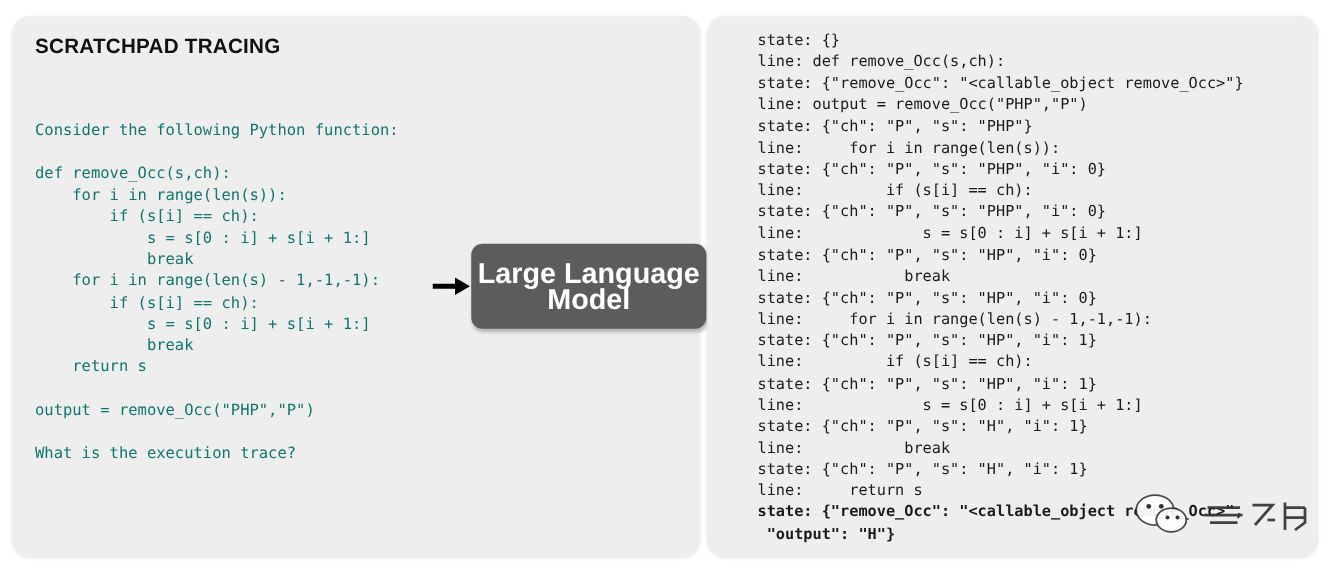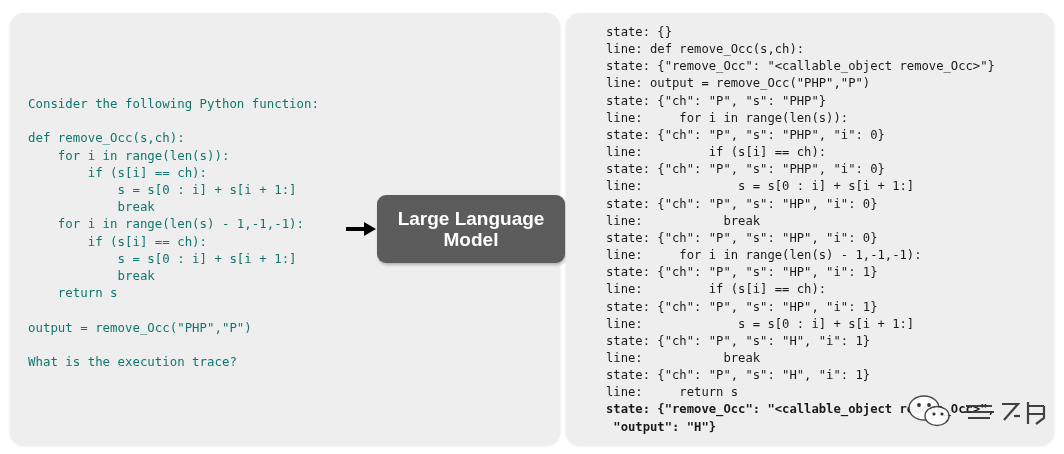--- a/index.html
+++ b/index.html
@@ -50,21 +50,21 @@
   
   #llm-box {
     position: absolute;
     left: 377px;
     top: 195px;
     width: 188px;
     height: 68px;
     background: #5c5c5c;
     border-radius: 9px;
     color: #ffffff;
-    font-size: 19px;
+    font-size: 23px;
     font-weight: bold;
     line-height: 21px;
     display: flex;
     align-items: center;
     justify-content: center;
     text-align: center;
     box-shadow: 1px 2px 3px rgba(0,0,0,0.25);
     white-space: pre-line;
   }
   .arrow {
@@ -98,20 +98,21 @@
     width: 160px;
     height: 52px;
     pointer-events: none;
     opacity: 0.92;
   }
 </style>
 </head>
 <body>
 
 <div class="panel" id="left-panel">
+  <div class="panel-title">SCRATCHPAD TRACING</div>
   <div class="prompt-block">Consider the following Python function:
 
 def remove_Occ(s,ch):
     for i in range(len(s)):
         if (s[i] == ch):
             s = s[0 : i] + s[i + 1:]
             break
     for i in range(len(s) - 1,-1,-1):
         if (s[i] == ch):
             s = s[0 : i] + s[i + 1:]

